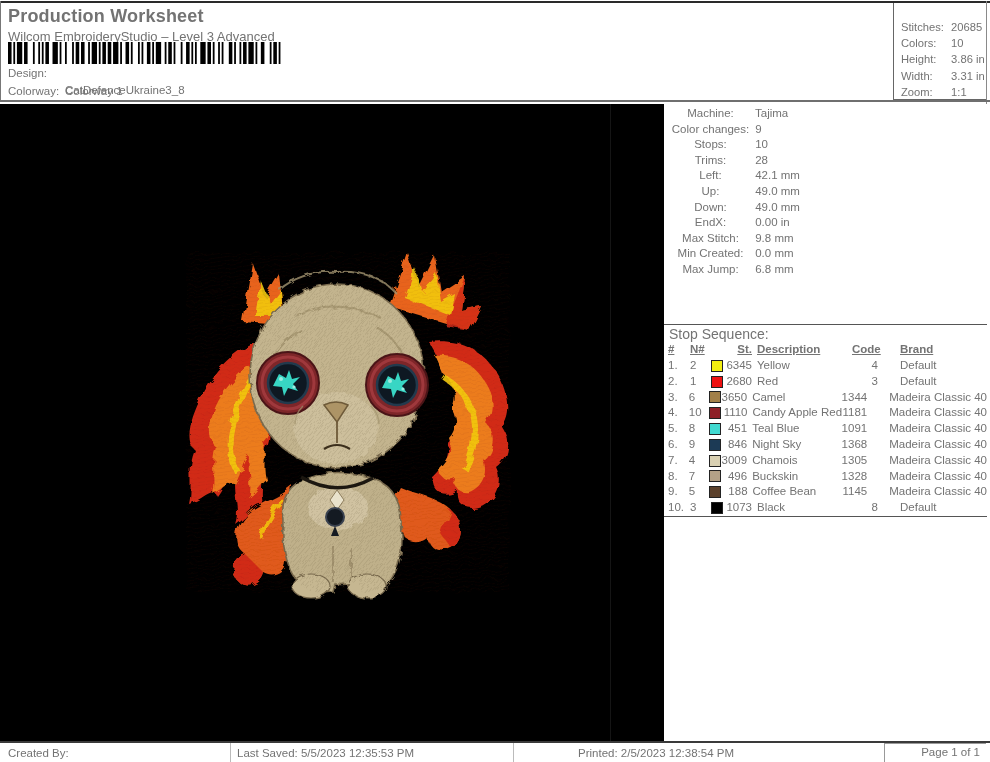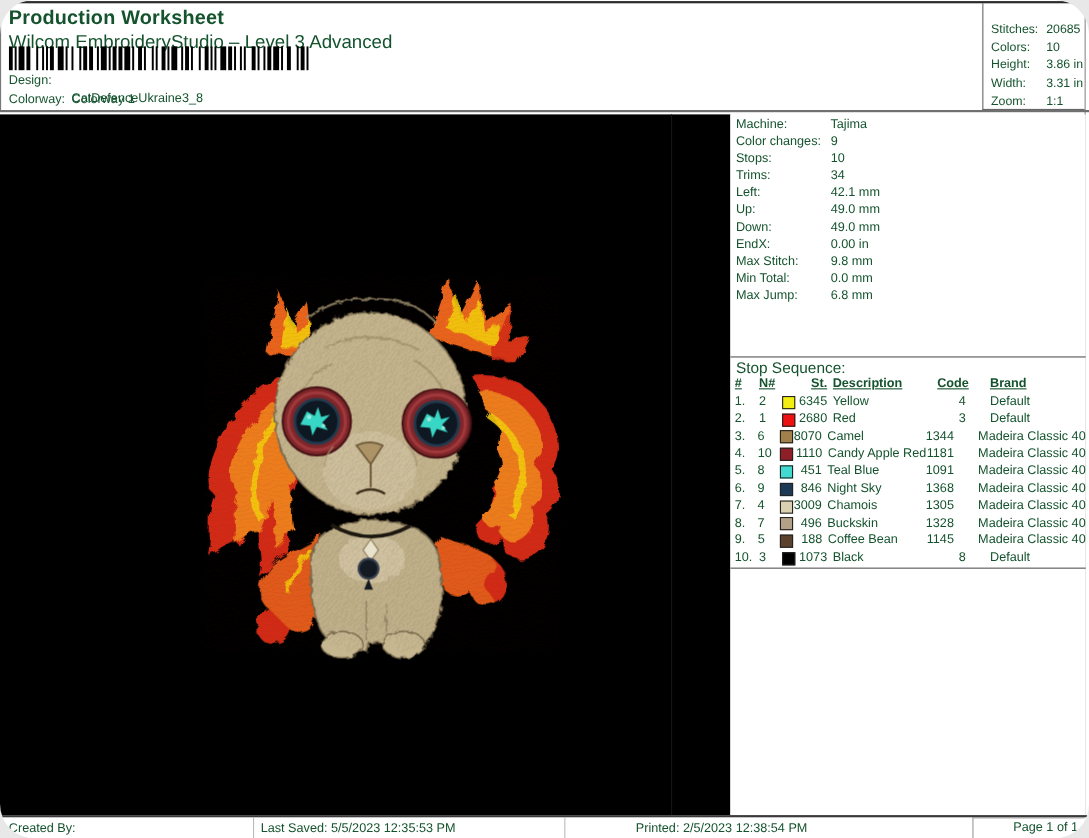--- a/index.html
+++ b/index.html
@@ -1,25 +1,25 @@
 <!DOCTYPE html>
 <html><head>
 <meta charset="utf-8">
 <style>
   html,body{margin:0;padding:0;background:#e8e8e8;}
   .page{position:relative;width:990px;height:762px;background:#ffffff;overflow:hidden;
-        font-family:"Liberation Sans","DejaVu Sans",sans-serif;color:#14532d;border-radius:31px;}
+        font-family:"Liberation Sans","DejaVu Sans",sans-serif;color:#737373;}
   .abs{position:absolute;}
 
   
   .top-border{left:0;top:1px;width:990px;height:2px;background:#2a2a2a;}
   .left-border{left:0;top:1px;width:1px;height:100px;background:#777;}
   .right-border{left:986px;top:1px;width:1px;height:740px;background:#8a8a8a;}
   .title{left:8px;top:6px;font-size:18px;font-weight:bold;letter-spacing:0.2px;}
-  .subtitle{left:8px;top:29px;font-size:17px;}
+  .subtitle{left:8px;top:29px;font-size:13px;}
   .barcode{left:8px;top:42px;width:276px;height:22px;}
   .hdr-row{font-size:11.5px;}
   .hdr-label{left:8px;}
   .hdr-value{left:65px;}
   .header-bottom-line{left:0;top:100px;width:990px;height:2px;background:#6f6f6f;}
 
   
   .summary-box{left:893px;top:3px;width:93px;height:97px;border-left:1px solid #666;
                border-bottom:1px solid #666;box-sizing:border-box;padding:16px 0 0 7px;}
   .summary-box .kv-row{line-height:16.2px;font-size:11.2px;white-space:nowrap;}
@@ -27,21 +27,21 @@
 
   
   .design-canvas{left:0;top:104px;width:664px;height:637px;background:#000;}
   .canvas-seam{left:610px;top:104px;width:1px;height:637px;background:#151515;}
   .cat-svg{left:183px;top:246px;width:330px;height:360px;}
 
   
   .right-panel{left:664px;top:104px;width:323px;height:637px;background:#fff;}
   .machine-info{position:absolute;left:0;top:2px;width:100%;}
   .machine-info .kv-row{line-height:15.6px;font-size:11.5px;margin-left:5px;white-space:nowrap;}
-  .machine-info .kv-label{display:inline-block;width:83px;}
+  .machine-info .kv-label{display:inline-block;width:83px;text-align:center;}
   .panel-divider1{position:absolute;left:0;top:220px;width:323px;height:1px;background:#555;}
   .stop-seq-label{position:absolute;left:5px;top:222px;font-size:14px;}
   .seq-head{position:absolute;left:0;top:238px;}
   .seq-head span{font-weight:bold;text-decoration:underline;}
   .seq-body{position:absolute;left:0;top:254px;width:323px;}
   .seq-row,.seq-head{display:flex;align-items:center;font-size:11.5px;line-height:15.8px;height:15.8px;
                      margin-left:4px;white-space:nowrap;}
   .c-num{width:22px;}
   .c-n{width:21px;}
   .c-swcell{width:13px;display:flex;align-items:center;}
@@ -261,21 +261,21 @@
         <div class="kv-row">
     <span class="kv-label">Color changes:</span>
     <span class="kv-value">9</span>
   </div>
         <div class="kv-row">
     <span class="kv-label">Stops:</span>
     <span class="kv-value">10</span>
   </div>
         <div class="kv-row">
     <span class="kv-label">Trims:</span>
-    <span class="kv-value">34</span>
+    <span class="kv-value">28</span>
   </div>
         <div class="kv-row">
     <span class="kv-label">Left:</span>
     <span class="kv-value">42.1 mm</span>
   </div>
         <div class="kv-row">
     <span class="kv-label">Up:</span>
     <span class="kv-value">49.0 mm</span>
   </div>
         <div class="kv-row">
@@ -284,21 +284,21 @@
   </div>
         <div class="kv-row">
     <span class="kv-label">EndX:</span>
     <span class="kv-value">0.00 in</span>
   </div>
         <div class="kv-row">
     <span class="kv-label">Max Stitch:</span>
     <span class="kv-value">9.8 mm</span>
   </div>
         <div class="kv-row">
-    <span class="kv-label">Min Total:</span>
+    <span class="kv-label">Min Created:</span>
     <span class="kv-value">0.0 mm</span>
   </div>
         <div class="kv-row">
     <span class="kv-label">Max Jump:</span>
     <span class="kv-value">6.8 mm</span>
   </div>
       </div>
     <div class="panel-divider1"></div>
     <div class="stop-seq-label">Stop Sequence:</div>
     <div class="seq-head">
@@ -332,21 +332,21 @@
     <span class="c-desc">Red</span>
     <span class="c-code">3</span>
     <span class="c-brand">Default</span>
   </div>
         <div class="seq-row">
     <span class="c-num">3.</span>
     <span class="c-n">6</span>
     <span class="c-swcell">
             <span class="c-sw" style="background: rgb(162, 128, 73);"></span>
           </span>
-    <span class="c-st">8070</span>
+    <span class="c-st">3650</span>
     <span class="c-desc">Camel</span>
     <span class="c-code">1344</span>
     <span class="c-brand">Madeira Classic 40</span>
   </div>
         <div class="seq-row">
     <span class="c-num">4.</span>
     <span class="c-n">10</span>
     <span class="c-swcell">
             <span class="c-sw" style="background: rgb(142, 31, 38);"></span>
           </span>

